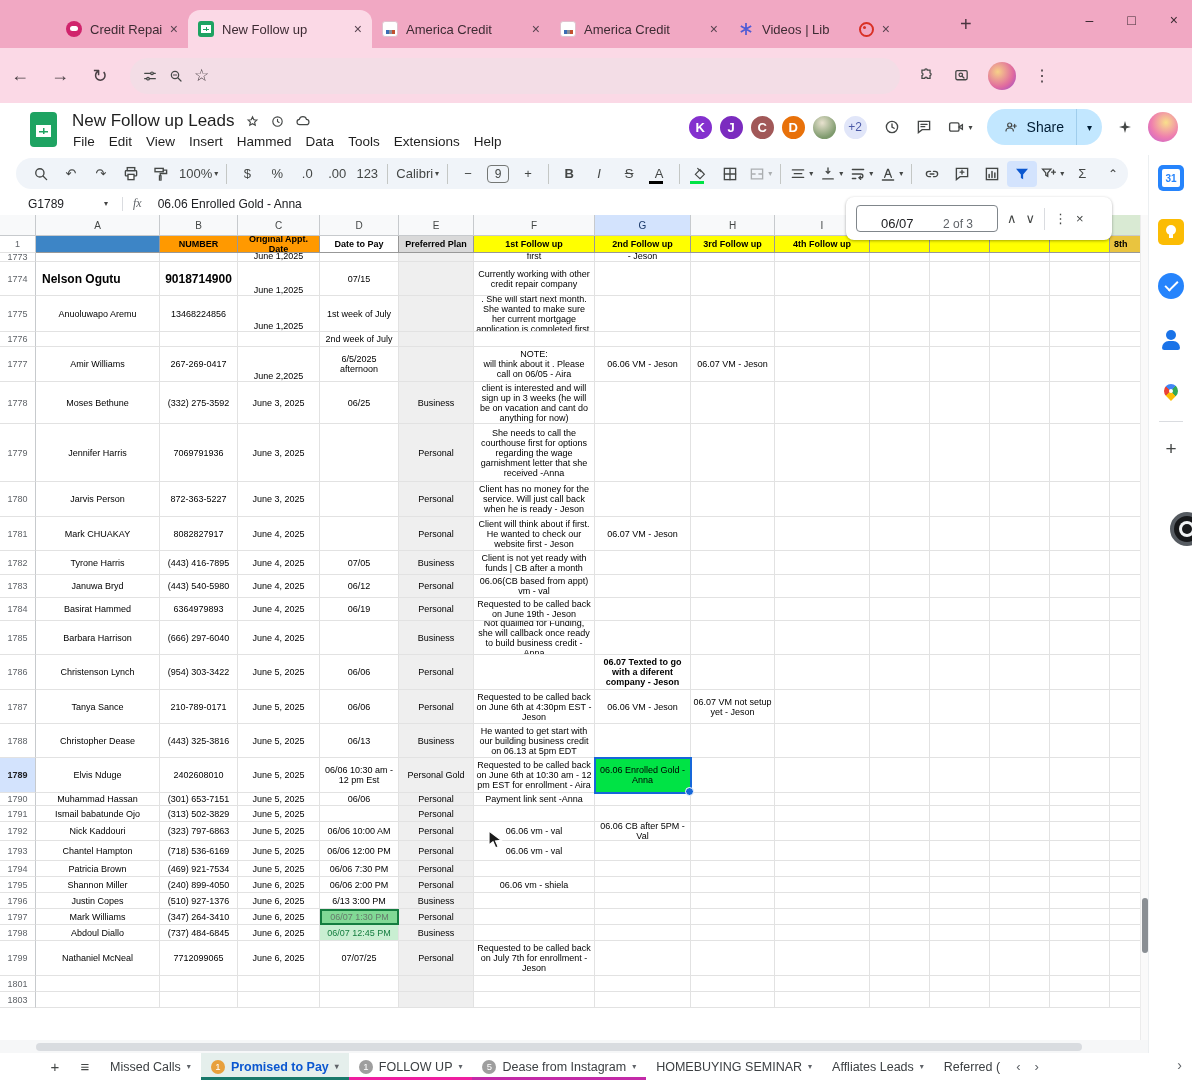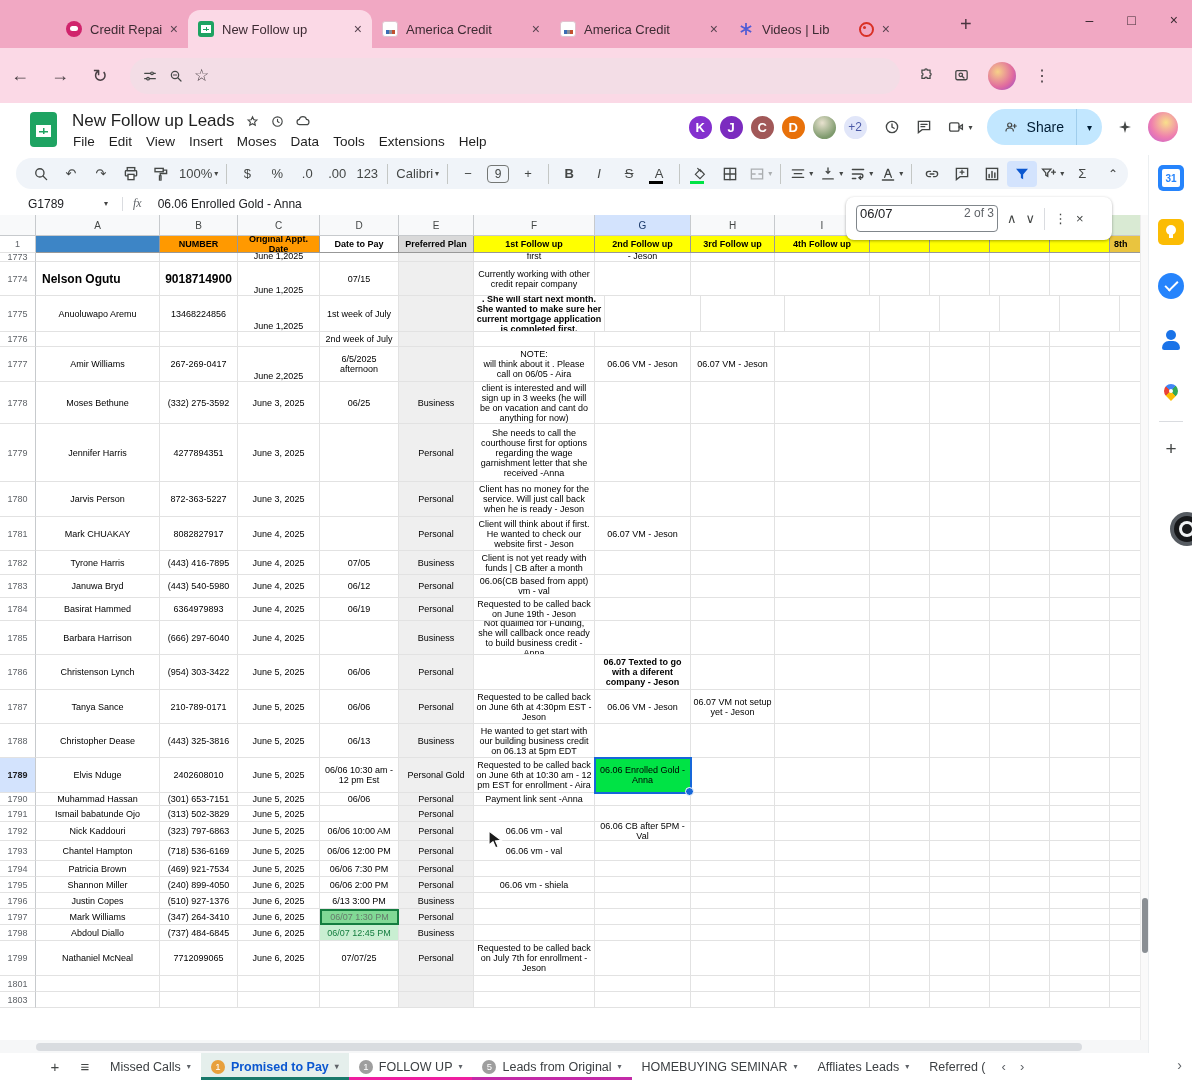--- a/index.html
+++ b/index.html
@@ -106,22 +106,22 @@
   .gsel::after{content:'';position:absolute;right:-4px;bottom:-4px;width:7px;height:7px;background:#1667d9;
       border:1.5px solid #fff;border-radius:50%}
   
   #vscroll{position:absolute;left:1140px;top:215px;width:8px;height:825px;background:#fafafa;border-left:1px solid #ececec}
   #vthumb{position:absolute;left:1px;top:683px;width:6px;height:55px;border-radius:3px;background:#8a8f94}
   #hscroll{position:absolute;left:0;top:1040px;width:1148px;height:13px;background:#f6f7f8}
   #hthumb{position:absolute;left:36px;top:2.5px;width:1046px;height:8px;border-radius:4px;background:#d9dce0}
   
   #findpanel{position:absolute;left:846px;top:197px;width:266px;height:43px;background:#fff;border-radius:8px;
      box-shadow:0 1px 3px rgba(0,0,0,.35);z-index:40;display:flex;align-items:center;padding:0 10px;box-sizing:border-box;gap:9px}
-  #findinput{width:142px;height:27px;border:1px solid #80868b;border-radius:4px;display:flex;align-items:flex-start;
-     padding:0 3px;box-sizing:border-box;font-size:13px}
+  #findinput{width:142px;height:27px;border:1px solid #80868b;border-radius:4px;display:flex;align-items:flex-end;
+     padding:0 24px;box-sizing:border-box;font-size:13px}
   #findquery{flex:1}
   #findcount{color:#5f6368;font-size:12px}
   .findic{color:#444746;font-size:13px}
   #findsep{width:1px;height:22px;background:#dadce0}
   
   #sheetbar{position:absolute;left:0;top:1053px;width:1192px;height:27px;background:#fff;display:flex;align-items:center;font-size:12.5px;color:#3c4043}
   #sheetbar .bic{width:30px;text-align:center;font-size:15px;color:#444746}
   .stab{height:27px;display:flex;align-items:center;gap:6px;padding:0 10px;position:relative;white-space:nowrap}
   .stab .dd{font-size:8px;color:#5f6368}
   .stab.active{background:#e5efec;color:#0b57d0;font-weight:700}
@@ -258,21 +258,21 @@
         <svg class="ic" width="16" height="16" viewBox="0 0 24 24" fill="none" stroke="#444746" stroke-width="1.8" stroke-linecap="round">
           <path d="M7 17.5a4 4 0 0 1-.5-7.96A5.5 5.5 0 0 1 17.2 9.6 3.8 3.8 0 0 1 16.8 17.5z"></path>
         </svg>
       </span>
   </div>
   <div id="menurow">
       <span>File</span>
       <span>Edit</span>
       <span>View</span>
       <span>Insert</span>
-      <span>Moses</span>
+      <span>Hammed</span>
       <span>Data</span>
       <span>Tools</span>
       <span>Extensions</span>
       <span>Help</span>
     </div>
   <div id="hdr-right">
     <div class="avstack">
         <span class="avatarsm" style="background: rgb(132, 48, 206);">K</span>
         <span class="avatarsm" style="background: rgb(123, 44, 191);">J</span>
         <span class="avatarsm" style="background: rgb(161, 88, 88);">C</span>
@@ -592,21 +592,21 @@
       <div class="cl col-M" style="width: 60px;"></div>
       <div class="cl col-N" style="width: 33px;"></div>
     </div>
     <div class="gr" style="height: 36px;">
       <div class="rn">1775</div>
       <div class="cl col-A" style="width: 124px;">Anuoluwapo  Aremu</div>
       <div class="cl col-B" style="width: 78px;">13468224856</div>
       <div class="cl col-C vb" style="width: 82px;">June 1,2025</div>
       <div class="cl col-D" style="width: 79px;">1st week of July</div>
       <div class="cl col-E" style="width: 75px;"></div>
-      <div class="cl col-F" style="width: 131px; font-weight: bold;">. She will start next month. She wanted to make sure her current mortgage application is completed first.</div>
+      <div class="cl col-F" style="width: 121px;">. She will start next month. She wanted to make sure her current mortgage application is completed first.</div>
       <div class="cl col-G" style="width: 96px;"></div>
       <div class="cl col-H" style="width: 84px;"></div>
       <div class="cl col-I" style="width: 95px;"></div>
       <div class="cl col-J" style="width: 60px;"></div>
       <div class="cl col-K" style="width: 60px;"></div>
       <div class="cl col-L" style="width: 60px;"></div>
       <div class="cl col-M" style="width: 60px;"></div>
       <div class="cl col-N" style="width: 33px;"></div>
     </div>
     <div class="gr" style="height: 15px;">
@@ -657,21 +657,21 @@
       <div class="cl col-I" style="width: 95px;"></div>
       <div class="cl col-J" style="width: 60px;"></div>
       <div class="cl col-K" style="width: 60px;"></div>
       <div class="cl col-L" style="width: 60px;"></div>
       <div class="cl col-M" style="width: 60px;"></div>
       <div class="cl col-N" style="width: 33px;"></div>
     </div>
     <div class="gr" style="height: 58px;">
       <div class="rn">1779</div>
       <div class="cl col-A" style="width: 124px;">Jennifer Harris</div>
-      <div class="cl col-B" style="width: 78px;">4277894351</div>
+      <div class="cl col-B" style="width: 78px;">7069791936</div>
       <div class="cl col-C" style="width: 82px;">June 3, 2025</div>
       <div class="cl col-D" style="width: 79px;"></div>
       <div class="cl col-E" style="width: 75px;">Personal</div>
       <div class="cl col-F" style="width: 121px;">She needs to call the courthouse first for options regarding the wage garnishment letter that she received -Anna</div>
       <div class="cl col-G" style="width: 96px;"></div>
       <div class="cl col-H" style="width: 84px;"></div>
       <div class="cl col-I" style="width: 95px;"></div>
       <div class="cl col-J" style="width: 60px;"></div>
       <div class="cl col-K" style="width: 60px;"></div>
       <div class="cl col-L" style="width: 60px;"></div>
@@ -1087,21 +1087,21 @@
         <span class="bar" style="background: rgb(25, 120, 106);"></span>
       </div>
       <div class="stab">
         <span class="sbadge" style="background: rgb(158, 158, 158);">1</span>
         <span>FOLLOW UP</span>
         <span class="dd">▾</span>
         <span class="bar" style="background: rgb(239, 30, 160);"></span>
       </div>
       <div class="stab">
         <span class="sbadge" style="background: rgb(158, 158, 158);">5</span>
-        <span>Leads from Original</span>
+        <span>Dease from Instagram</span>
         <span class="dd">▾</span>
         <span class="bar" style="background: rgb(195, 42, 168);"></span>
       </div>
       <div class="stab">
         <span>HOMEBUYING SEMINAR</span>
         <span class="dd">▾</span>
       </div>
       <div class="stab">
         <span>Affliates Leads</span>
         <span class="dd">▾</span>

